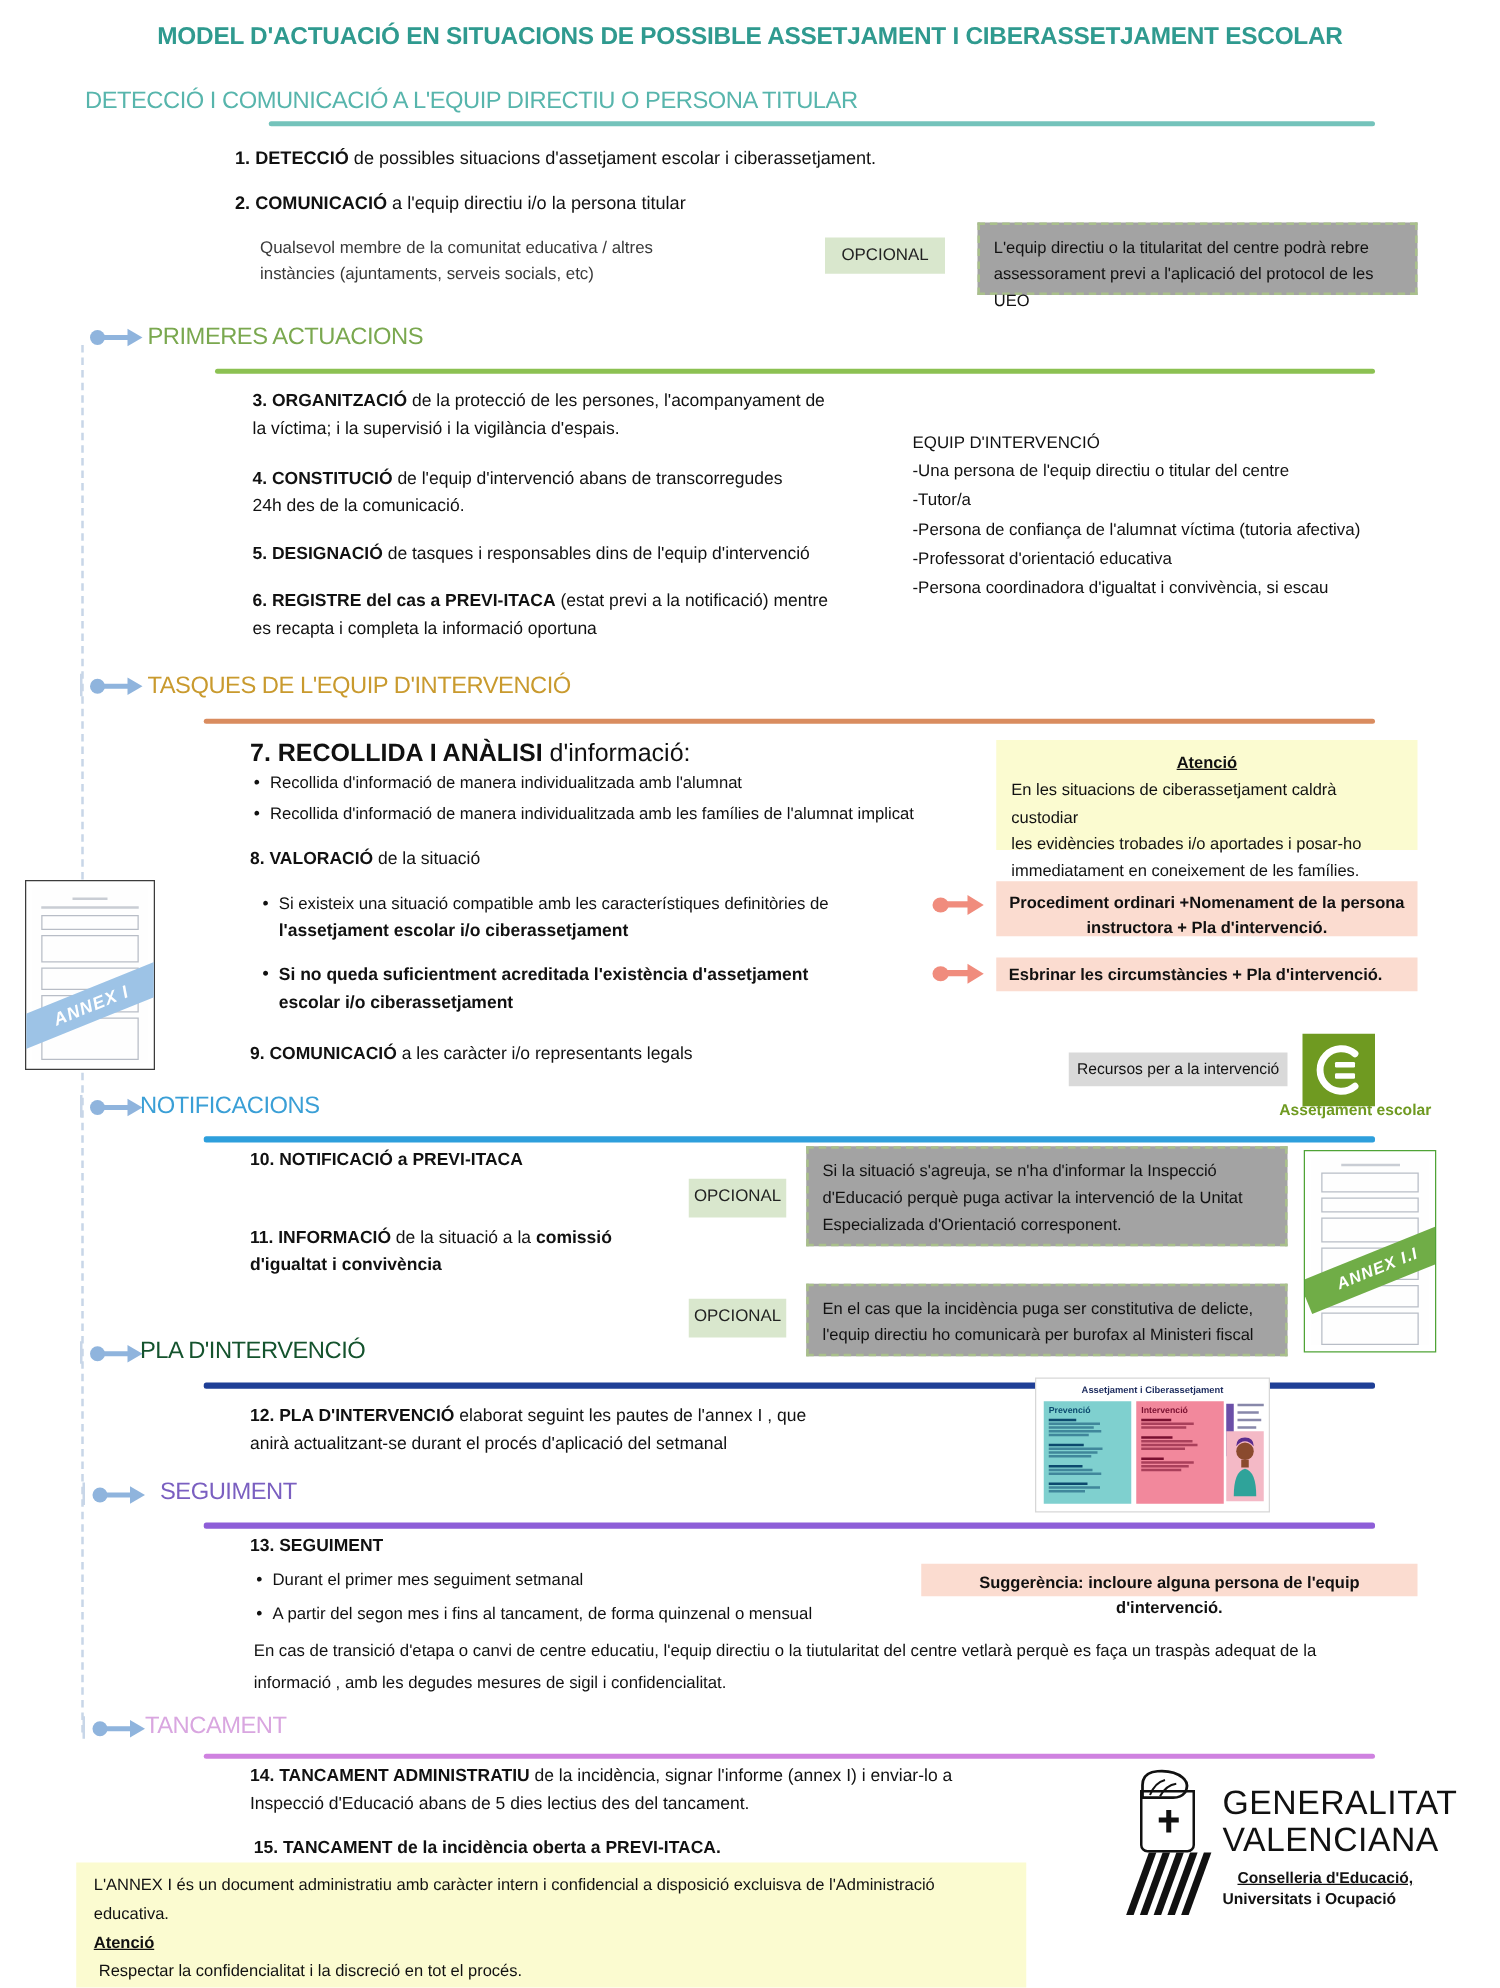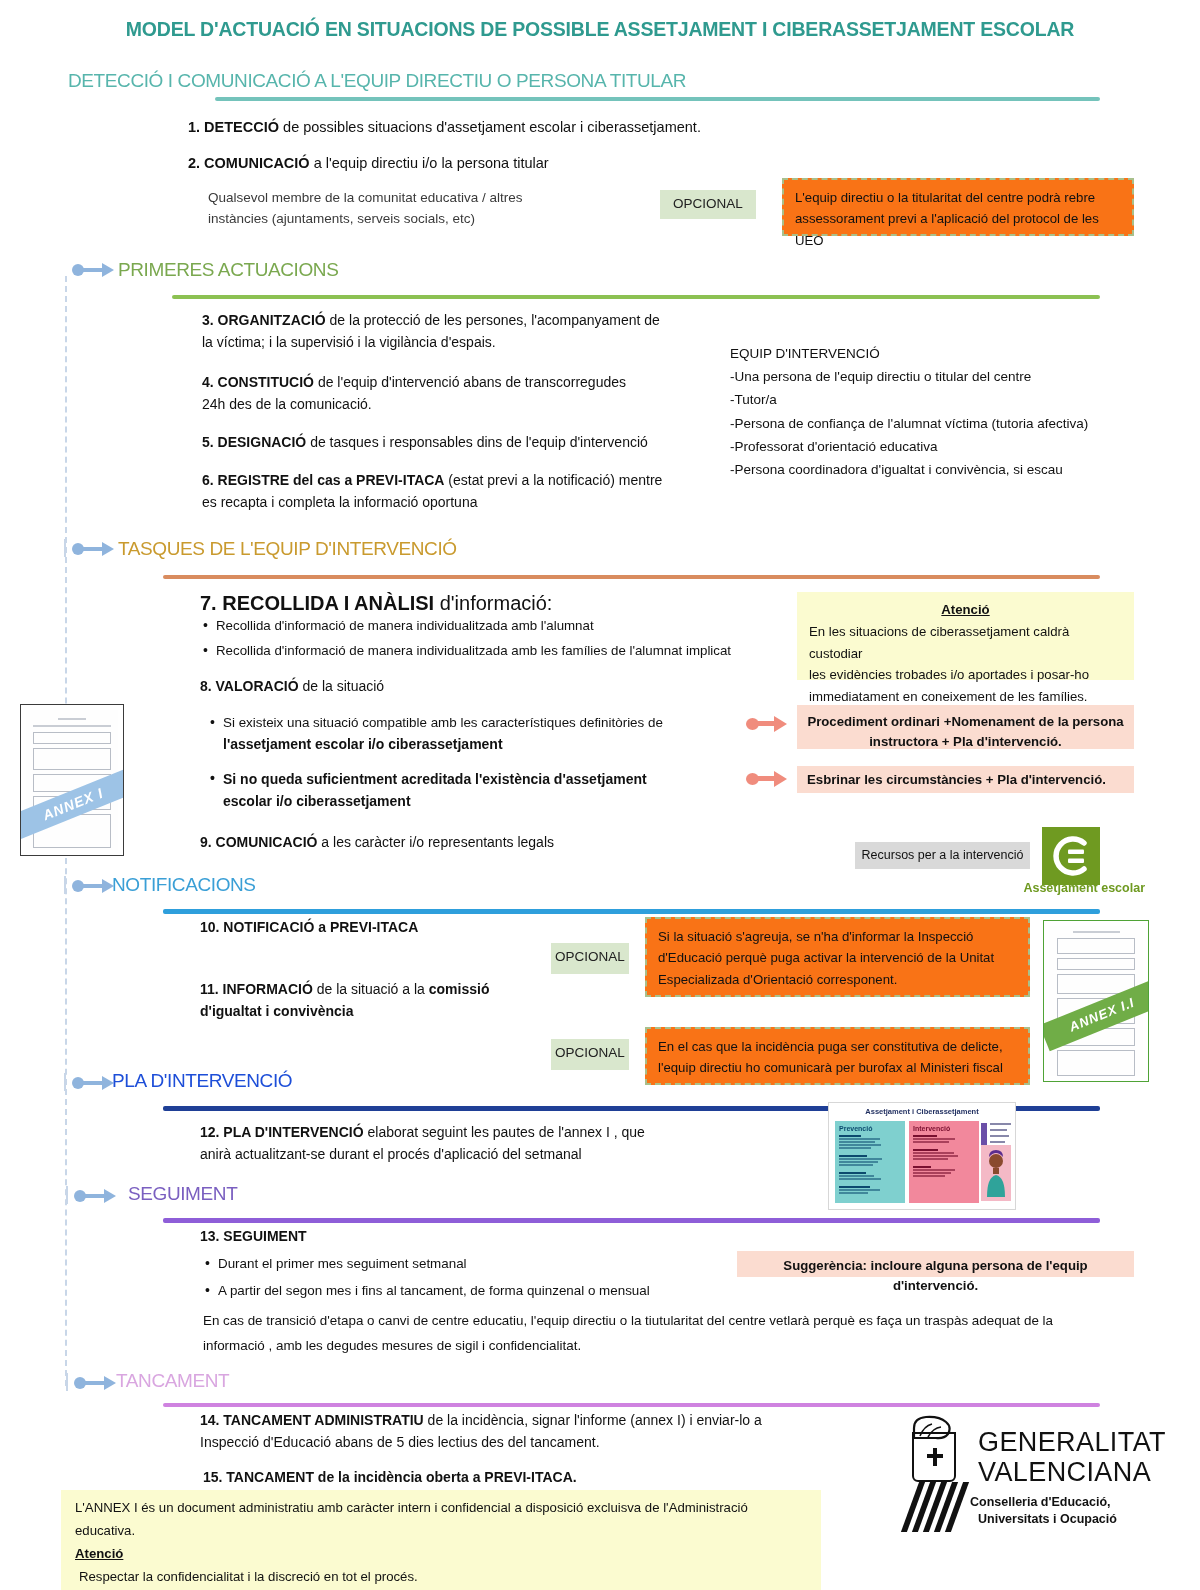--- a/index.html
+++ b/index.html
@@ -89,21 +89,21 @@
     position: absolute;
     background: #d9e7cd;
     color: #222;
     font-size: 13.5px;
     text-align: center;
     padding-top: 6px;
   }
   .dashed-box {
     position: absolute;
     border: 2px dashed #a9c08b;
-    background: #f97316;
+    background: #a3a3a3;
     padding: 7px 10px 6px 11px;
     line-height: 1.62;
     font-size: 13.2px;
   }
   .yellow-box {
     position: absolute;
     background: #fbfbd0;
     padding: 7px 12px;
     line-height: 1.62;
     font-size: 13.2px;
@@ -427,21 +427,21 @@
   </div>
   <div class="stamp" style="left:-4px; top:80px; width:124px; height:28px; line-height:28px; background:#70ad47; font-size:13px;">ANNEX I.I</div>
 </div>
 
 <div class="arrow-marker" style="left:72px; top:1075px;">
   <span class="tick"></span>
   <span class="dot"></span>
   <span class="shaft"></span>
   <span class="head"></span>
 </div>
-<div class="sec-head" style="left:112px; top:1070px; color:#1d4ed8;">PLA D'INTERVENCIÓ</div>
+<div class="sec-head" style="left:112px; top:1070px; color:#14532d;">PLA D'INTERVENCIÓ</div>
 <div class="sec-rule" style="left:163px; top:1106px; width:937px; background:#1f3f96; height:5px;"></div>
 
 <div class="txt" style="left:200px; top:1122px; width:520px; font-size:14px;">
   <span class="num">12. PLA D'INTERVENCIÓ</span><span> elaborat seguint les pautes de l'annex I , que</span>
   <div>anirà actualitzant-se durant el procés d'aplicació del setmanal</div>
 </div>
 
 <div class="poster" style="left:828px; top:1102px; width:188px; height:108px;">
   <div class="poster-title">Assetjament i Ciberassetjament</div>
   <div class="poster-col" style="left:6px; width:70px; background:#7fd0cf;">
@@ -550,15 +550,15 @@
   </svg>
   <div class="gv-bars" style="left:8px; top:72px; width:56px; height:50px;">
     <i style="left:2px;"></i>
       <i style="left:13px;"></i>
       <i style="left:24px;"></i>
       <i style="left:35px;"></i>
       <i style="left:46px;"></i>
   </div>
   <div class="gv-name" style="left:78px; top:18px;">GENERALITAT</div>
   <div class="gv-name" style="left:78px; top:48px;">VALENCIANA</div>
-  <div class="gv-sub" style="left:70px; top:84px;">Conselleria d'Educació,</div>
+  <div class="gv-sub" style="left:90px; top:84px;text-decoration:underline;">Conselleria d'Educació,</div>
   <div class="gv-sub" style="left:78px; top:101px;">Universitats i Ocupació</div>
 </div>
 
 </body></html>

